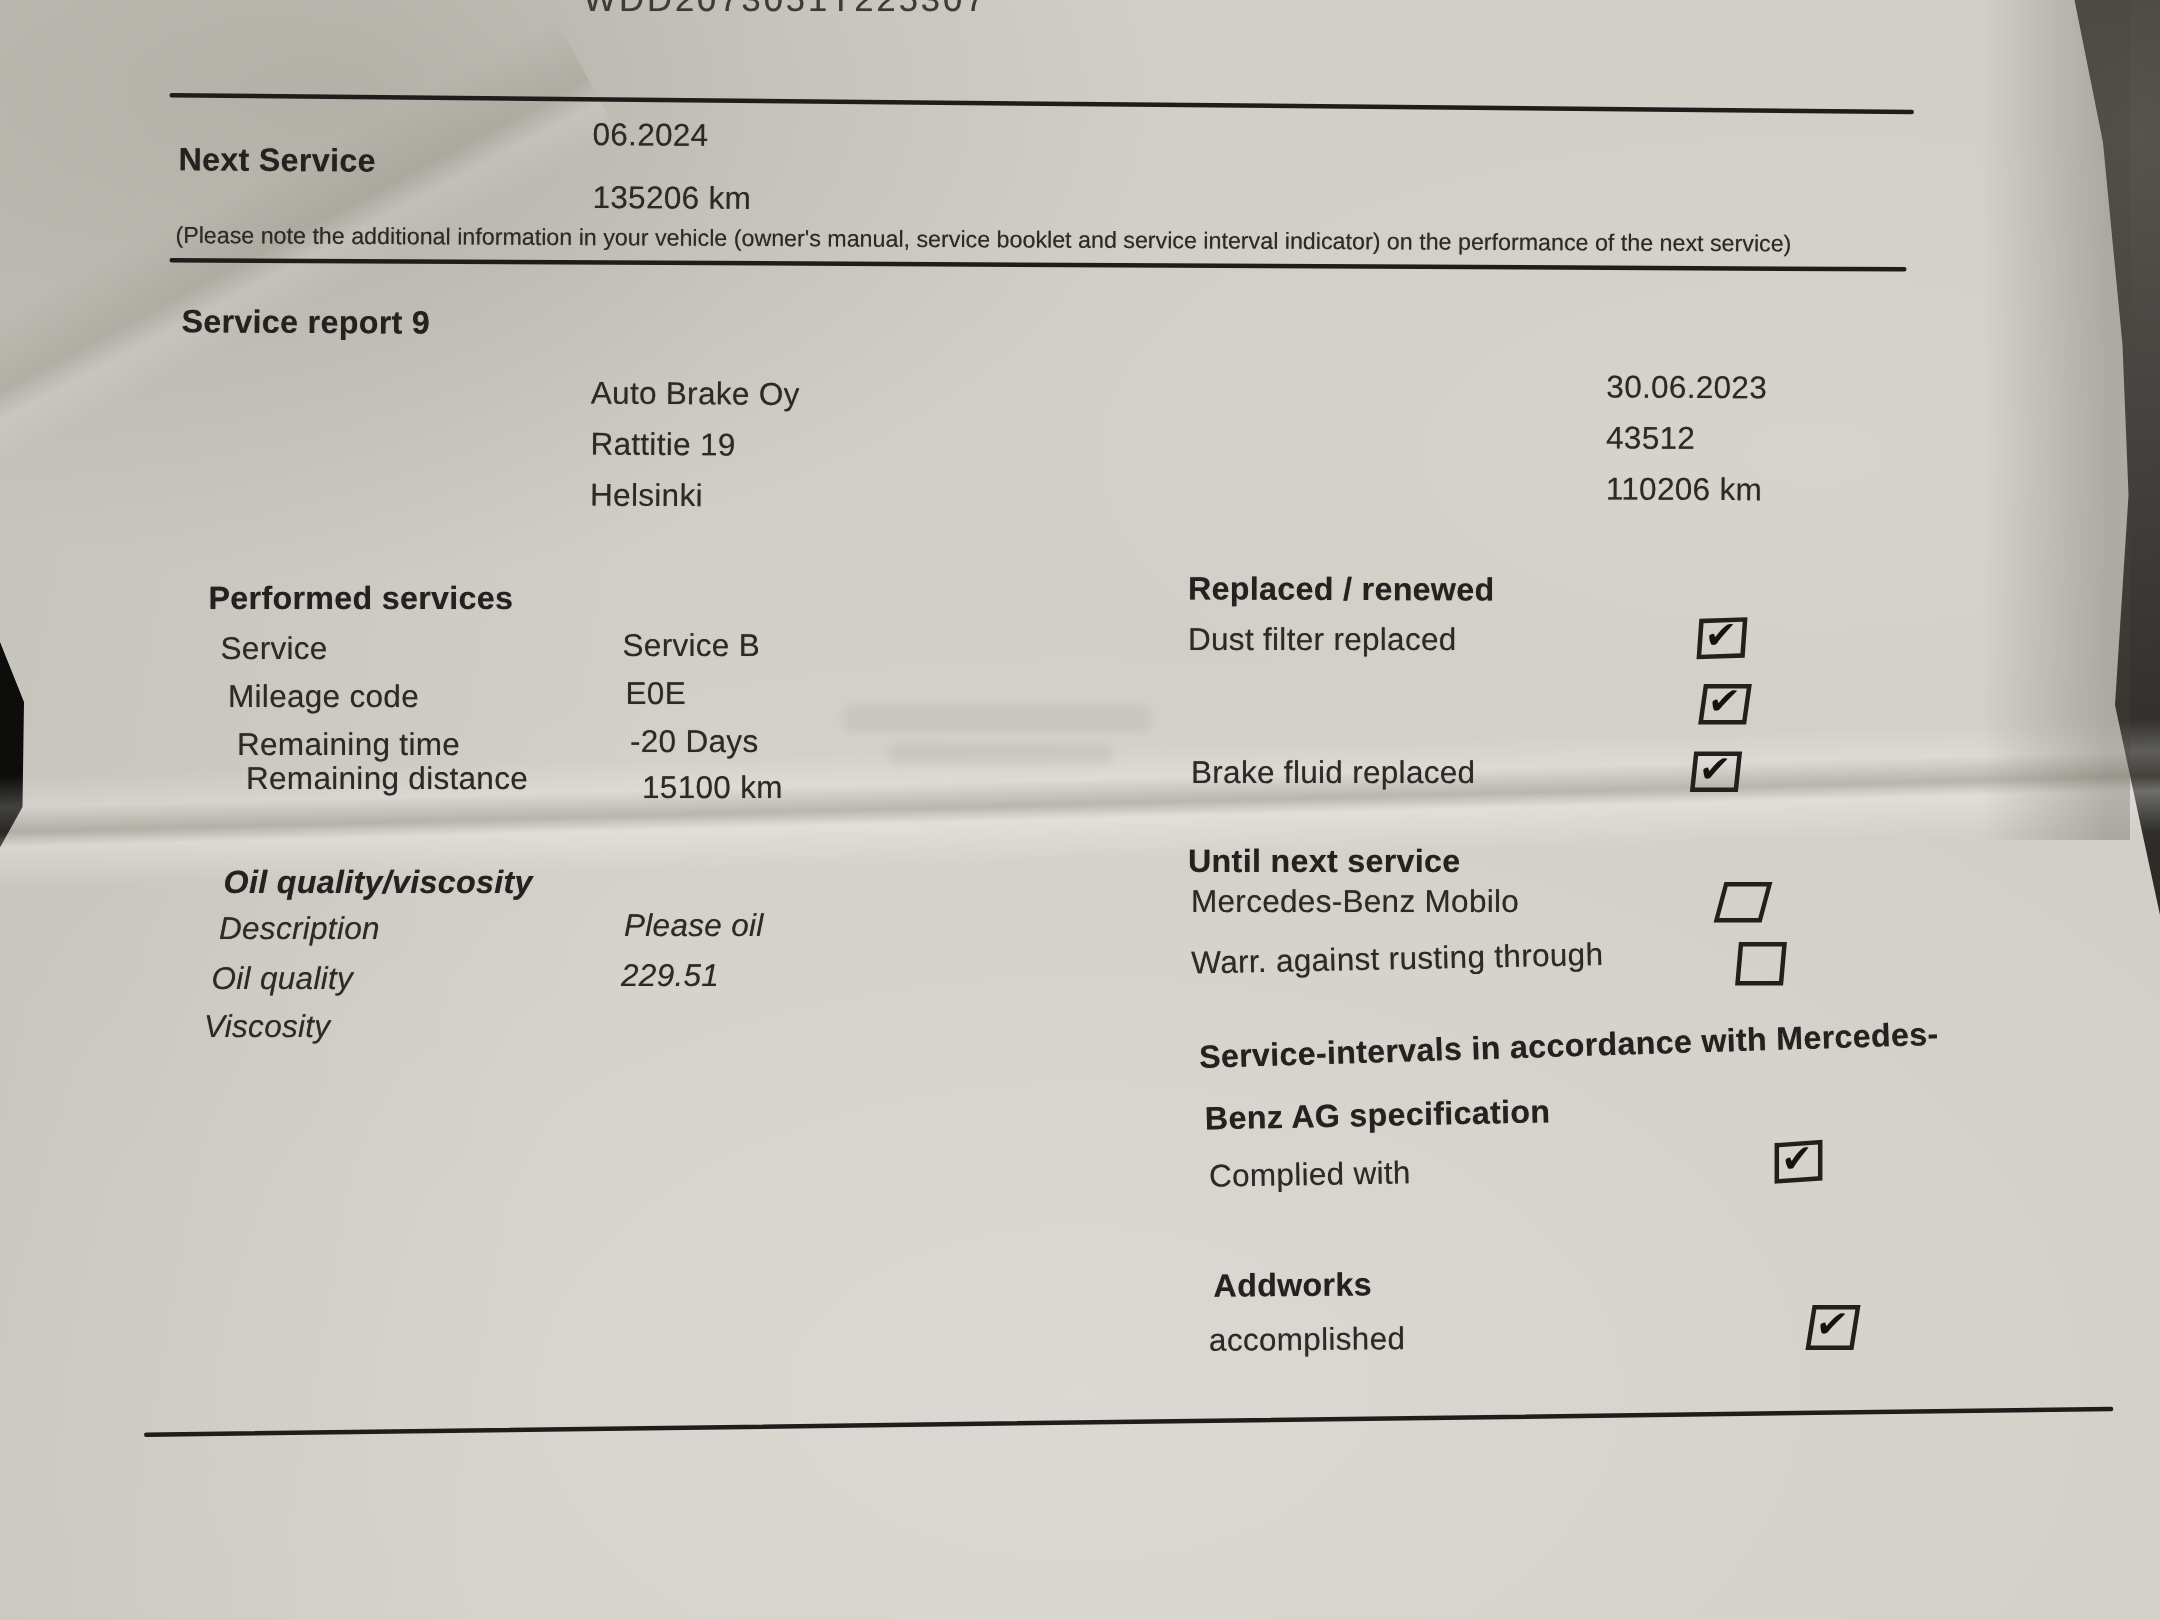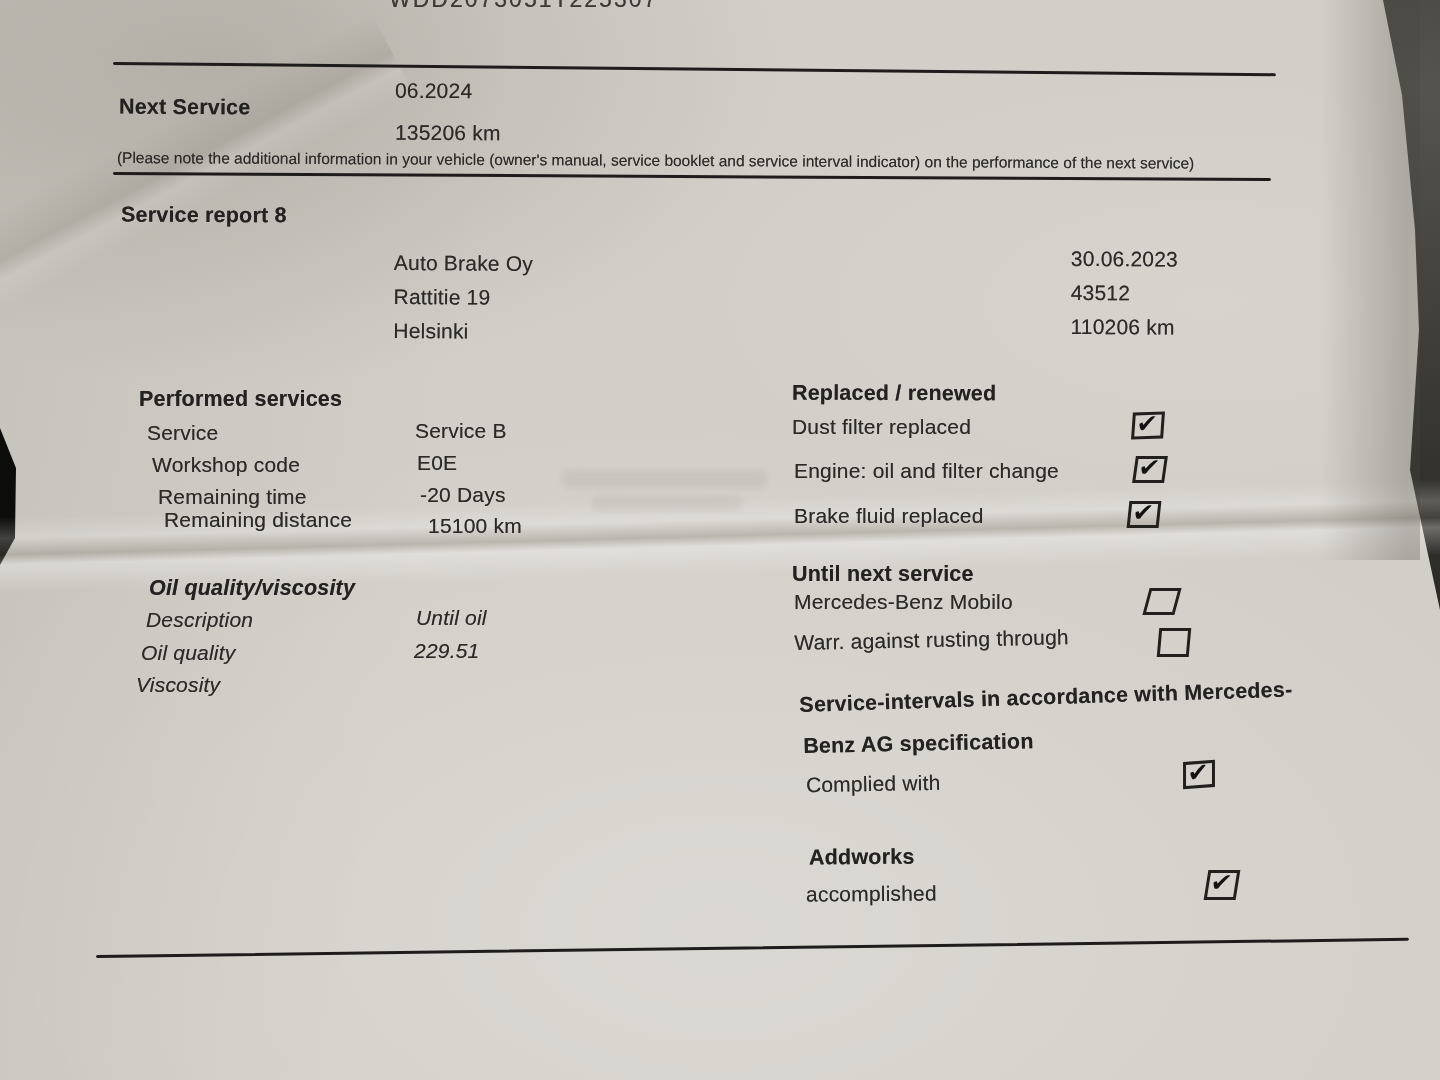--- a/index.html
+++ b/index.html
@@ -67,61 +67,60 @@
 
   <div class="t" style="left:389px; top:-14px; font-size:23px; letter-spacing:2px; color:#3c3b37;">WDD2073051T225307</div>
 
   <div class="rule" style="left:113px; top:62px; width:1163px; transform:rotate(0.55deg);"></div>
   <div class="t b" style="left:119px; top:95px; font-size:21.5px; transform:rotate(0.4deg);">Next Service</div>
   <div class="t" style="left:395px; top:79px; transform:rotate(0.4deg);">06.2024</div>
   <div class="t" style="left:395px; top:121px; transform:rotate(0.4deg);">135206 km</div>
   <div class="t sm" style="left:117px; top:149px; transform:rotate(0.3deg); transform-origin:left top;">(Please note the additional information in your vehicle (owner's manual, service booklet and service interval indicator) on the performance of the next service)</div>
   <div class="rule" style="left:113px; top:172px; width:1158px; height:2.5px; transform:rotate(0.3deg);"></div>
 
-  <div class="t b" style="left:121px; top:203px; font-size:21.5px; transform:rotate(0.3deg);">Service report 8</div>
+  <div class="t b" style="left:121px; top:203px; font-size:21.5px; transform:rotate(0.3deg);">Service report 9</div>
 
   <div class="t lines" style="left:394px; top:246px; transform:rotate(0.4deg); transform-origin:left top;">
     <div>Auto Brake Oy</div>
     <div>Rattitie 19</div>
     <div>Helsinki</div>
   </div>
 
   <div class="t lines" style="left:1071px; top:242px; transform:rotate(0.3deg); transform-origin:left top;">
     <div>30.06.2023</div>
     <div>43512</div>
     <div>110206 km</div>
   </div>
 
   <div class="t b" style="left:139px; top:387px; font-size:21.5px;">Performed services</div>
   <div class="t" style="left:147px; top:421px;">Service</div>
   <div class="t" style="left:415px; top:419px;">Service B</div>
-  <div class="t" style="left:152px; top:453px;">Workshop code</div>
+  <div class="t" style="left:152px; top:453px;">Mileage code</div>
   <div class="t" style="left:417px; top:451px;">E0E</div>
   <div class="t" style="left:158px; top:485px;">Remaining time</div>
   <div class="t" style="left:420px; top:483px;">-20 Days</div>
   <div class="t" style="left:164px; top:508px;">Remaining distance</div>
   <div class="t" style="left:428px; top:514px;">15100 km</div>
 
   <div class="t b" style="left:792px; top:381px; font-size:21.5px; transform:rotate(0.2deg);">Replaced / renewed</div>
   <div class="t" style="left:792px; top:415px;">Dust filter replaced</div>
   <div class="cb checked" style="left:1132px; top:412px; transform:skewX(-6deg) rotate(-2deg);">
       <span>✔</span>
     </div>
-  <div class="t" style="left:794px; top:459px;">Engine: oil and filter change</div>
   <div class="cb checked" style="left:1134px; top:456px; transform:skewX(-8deg);">
       <span>✔</span>
     </div>
   <div class="t" style="left:794px; top:504px;">Brake fluid replaced</div>
   <div class="cb checked" style="left:1128px; top:501px; transform:skewX(-6deg);">
       <span>✔</span>
     </div>
 
   <div class="t b i" style="left:149px; top:576px; font-size:21.5px;">Oil quality/viscosity</div>
   <div class="t i" style="left:146px; top:608px;">Description</div>
-  <div class="t i" style="left:416px; top:606px;">Until oil</div>
+  <div class="t i" style="left:416px; top:606px;">Please oil</div>
   <div class="t i" style="left:141px; top:641px;">Oil quality</div>
   <div class="t i" style="left:414px; top:639px;">229.51</div>
   <div class="t i" style="left:136px; top:673px;">Viscosity</div>
 
   <div class="t b" style="left:792px; top:562px; font-size:21.5px;">Until next service</div>
   <div class="t" style="left:794px; top:590px;">Mercedes-Benz Mobilo</div>
   <div class="cb" style="left:1146px; top:588px; transform:skewX(-15deg);"></div>
   <div class="t" style="left:794px; top:631px; transform:rotate(-1.2deg); transform-origin:left top;">Warr. against rusting through</div>
   <div class="cb" style="left:1158px; top:628px; height:23px; transform:skewX(-5deg);"></div>
 

